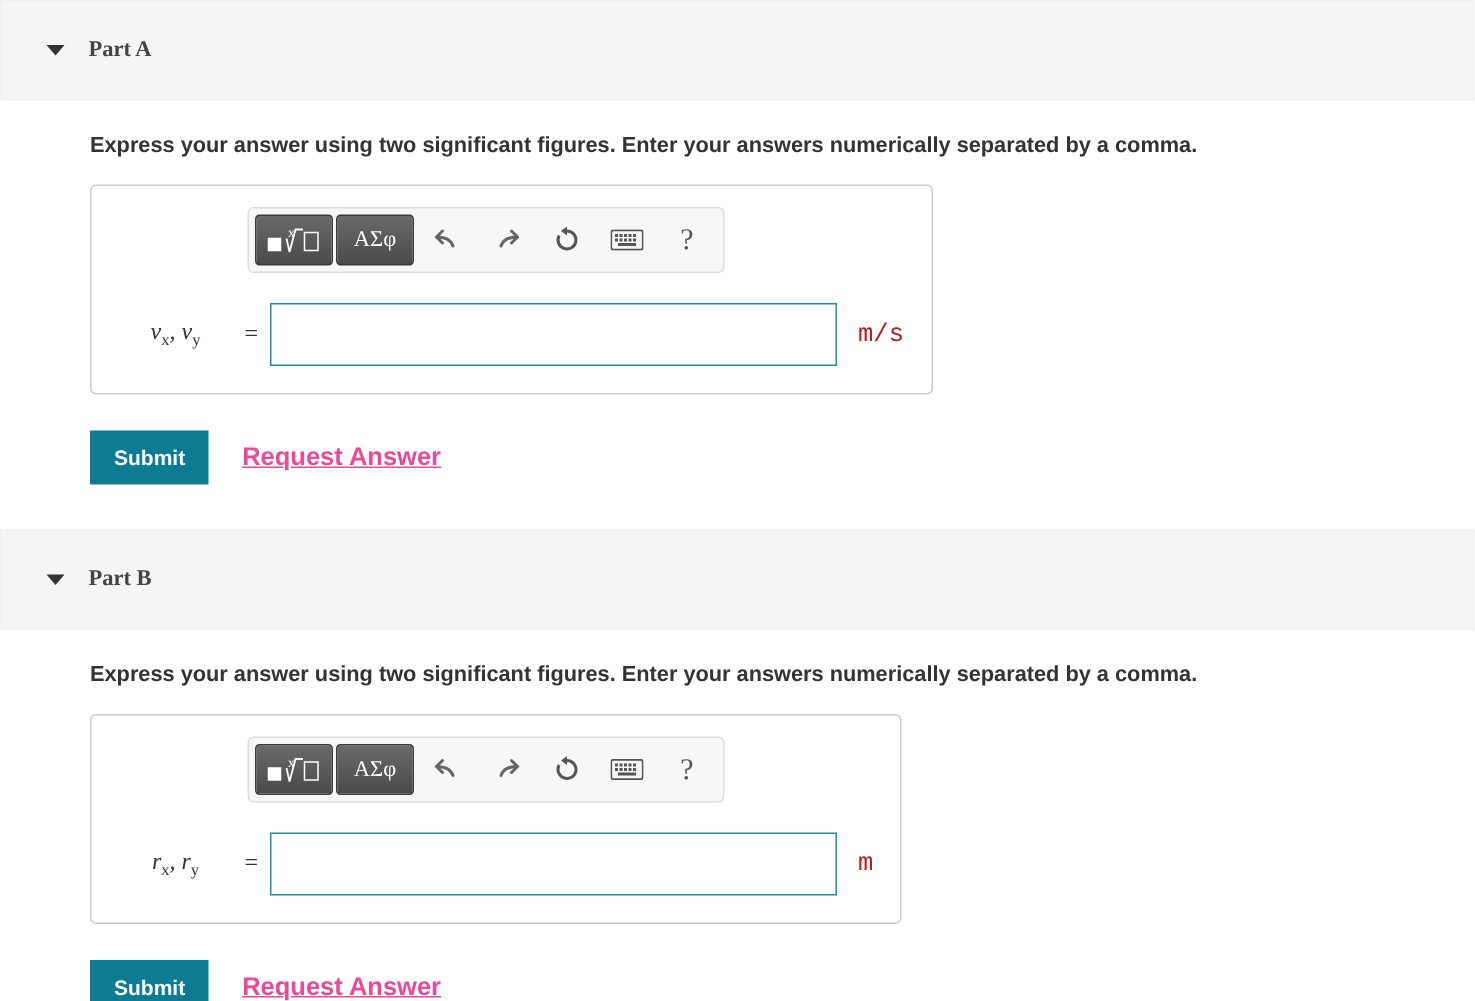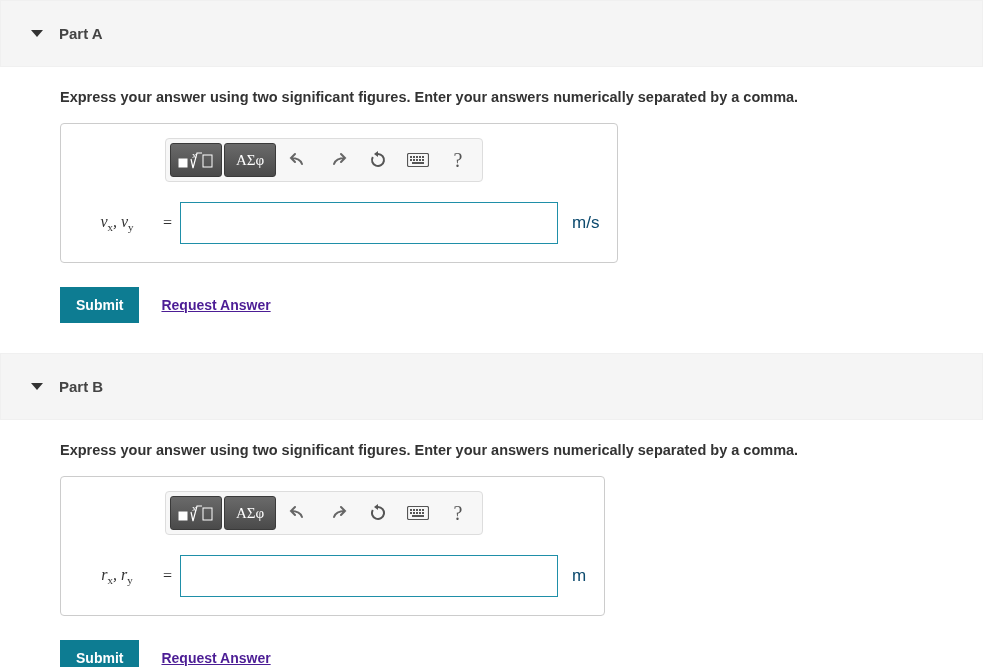--- a/index.html
+++ b/index.html
@@ -11,20 +11,21 @@
     color: #333;
     background: #fff;
   }
   .part-header {
     background: #f5f5f5;
     padding: 24px 24px 24px 30px;
     display: flex;
     align-items: center;
     gap: 16px;
     border: 1px solid #f0f0f0;
+    font-family: Liberation Serif, serif;
   }
   .caret {
     width: 0; height: 0;
     border-left: 6px solid transparent;
     border-right: 6px solid transparent;
     border-top: 7px solid #333;
     flex-shrink: 0;
   }
   .part-title {
     font-weight: bold;
@@ -100,47 +101,47 @@
   .answer-input {
     width: 378px;
     height: 42px;
     border: 1px solid #1f8fa8;
     background: #fff;
     font-size: 15px;
     padding: 0 8px;
     outline: none;
   }
   .units {
-    font-family: Liberation Sans, sans-serif;
+    font-family: Liberation Mono, monospace;
     font-size: 17px;
-    color: #0c4a6e;
+    color: #b91c1c;
     margin-left: 14px;
   }
   .actions {
     margin-top: 24px;
     display: flex;
     align-items: center;
     gap: 22px;
   }
   .submit-btn {
     background: #0d7c92;
     color: #fff;
     border: none;
     padding: 10px 16px;
     font-size: 14px;
     font-weight: bold;
     cursor: pointer;
     text-align: right;
   }
   .request-link {
-    color: #4c1d95;
+    color: #ec4899;
     font-weight: bold;
     text-decoration: underline;
     cursor: pointer;
-    font-size: 14px;
+    font-size: 17px;
   }
 </style>
 </head>
 <body>
 
 <div class="part-header">
   <div class="caret"></div>
   <div class="part-title">Part A</div>
 </div>
 <div class="part-body">

